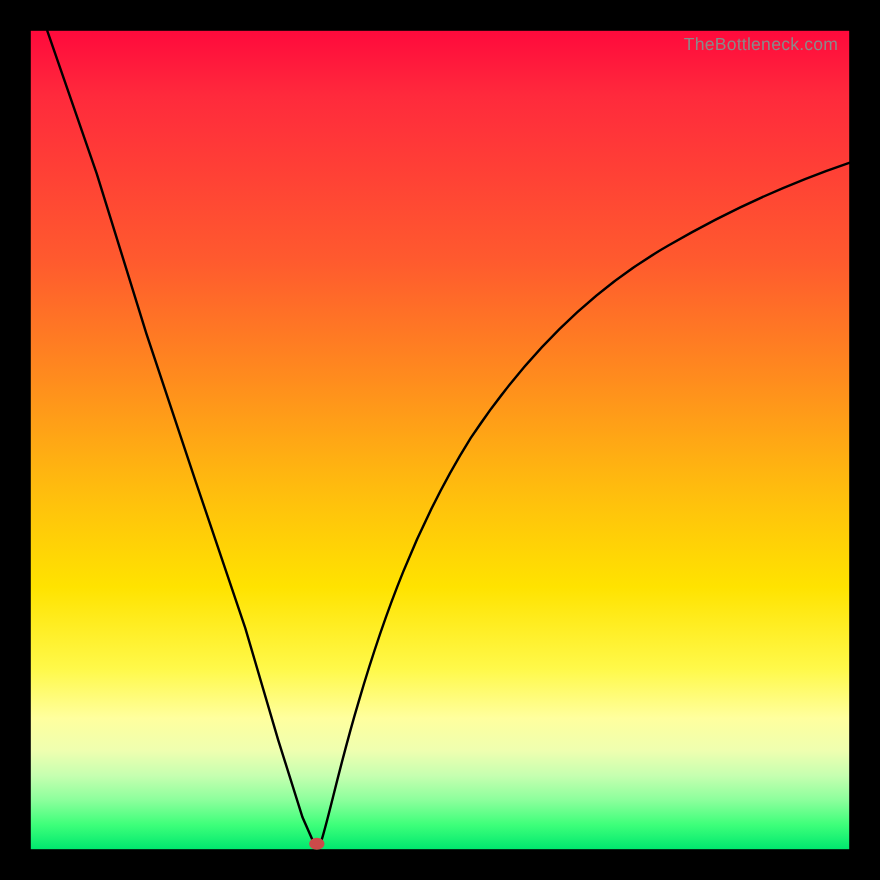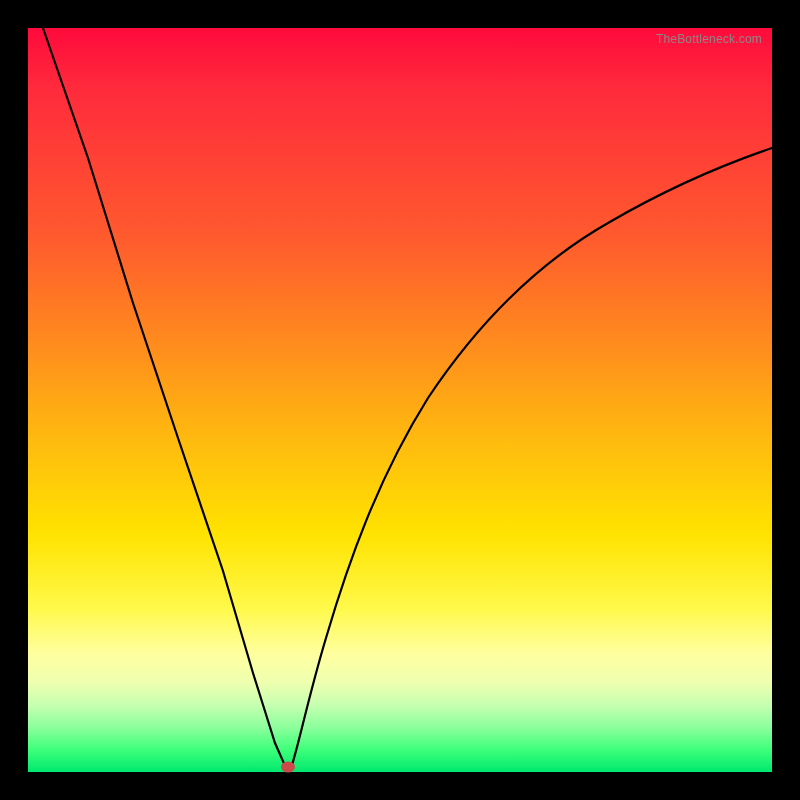--- a/index.html
+++ b/index.html
@@ -39,21 +39,21 @@
       #8cff9c 94%,
       #3eff7a 97%,
       #00e86e 100%
     );
   }
   .watermark {
     position: absolute;
     top: 4px;
     right: 10px;
     color: #8a8a8a;
-    font-size: 12px;
+    font-size: 16px;
     font-weight: 500;
     letter-spacing: 0.2px;
     user-select: none;
   }
   svg.curve-layer {
     position: absolute;
     left: 0;
     top: 0;
     width: 744px;
     height: 744px;

